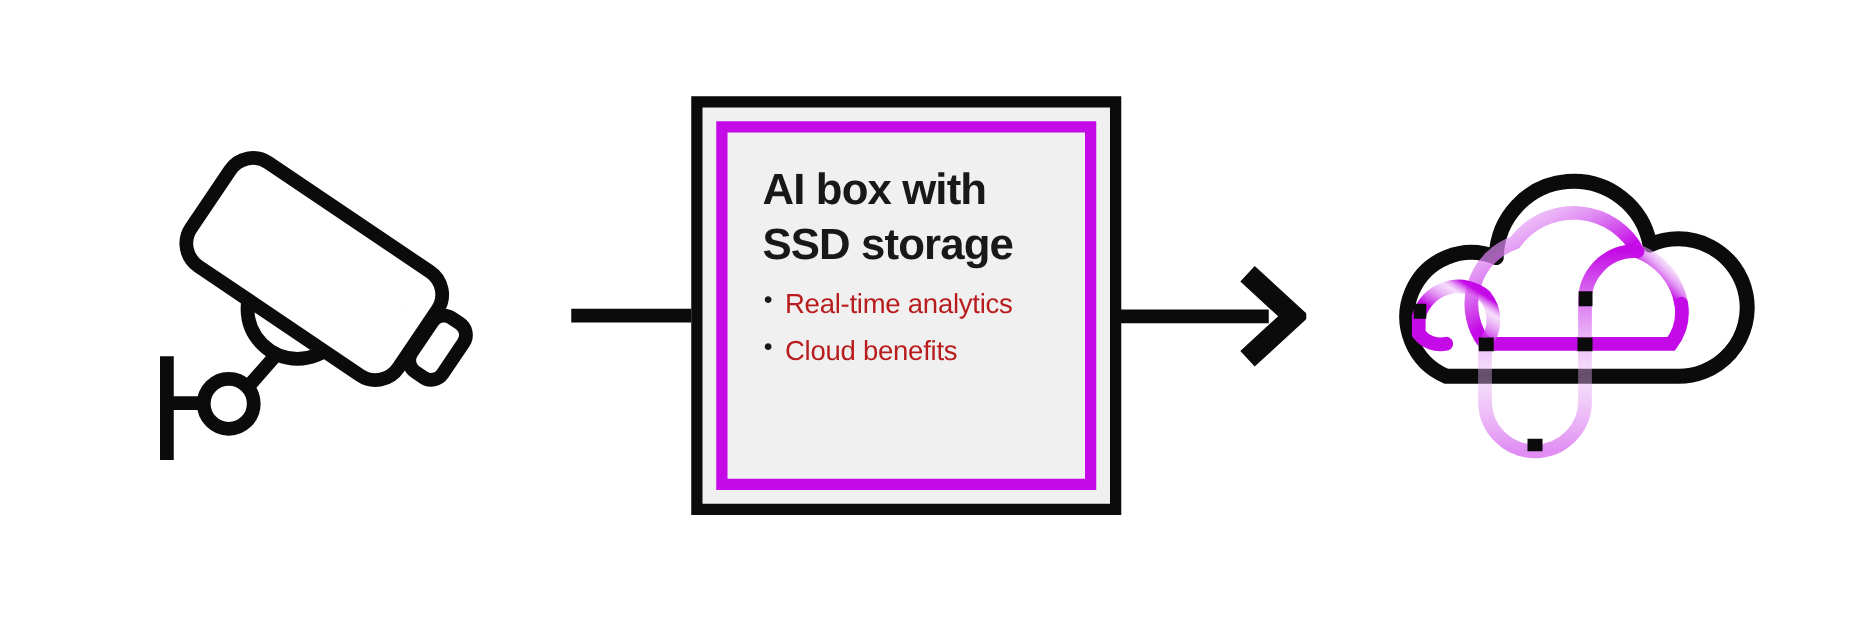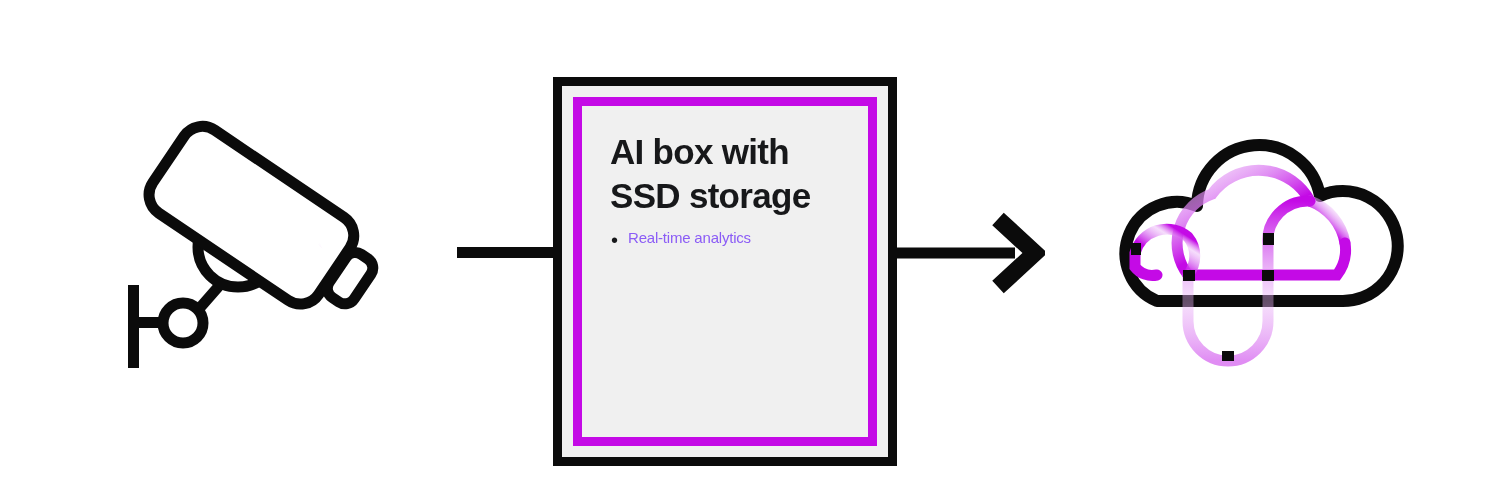--- a/index.html
+++ b/index.html
@@ -37,21 +37,21 @@
     height: 11px;
     background: #0b0b0b;
   }
 
   
   #ai-box {
     position: absolute;
     left: 553px;
     top: 77px;
     width: 344px;
-    height: 389px;
+    height: 335px;
     box-sizing: border-box;
     border: 9px solid #0b0b0b;
     background: #f0f0f0;
   }
   #ai-box-inner {
     position: absolute;
     left: 11px;
     top: 11px;
     right: 11px;
     bottom: 11px;
@@ -76,24 +76,24 @@
     color: #17181a;
     margin: 0 0 10px 0;
   }
   #box-bullets {
     list-style: none;
     margin: 0;
     padding: 0;
   }
   #box-bullets li {
     position: relative;
-    font-size: 15px;
+    font-size: 22px;
     line-height: 1.33;
     letter-spacing: -0.2px;
-    color: #8b5cf6;
+    color: #b91c1c;
     padding-left: 18px;
     margin-bottom: 9px;
   }
   #box-bullets li::before {
     content: "\2022";
     position: absolute;
     left: 1px;
     top: -1px;
     font-size: 20px;
     color: #17181a;
@@ -164,20 +164,21 @@
   <div id="connector-left"></div>
 
   <div id="ai-box">
     <div id="ai-box-inner">
       <div id="ai-box-content">
 
         <h2 id="box-title">AI box with<br>SSD storage</h2>
 
         <ul id="box-bullets">
           <li>Real-time analytics</li>
+          <li>Cloud benefits</li>
         </ul>
 
       </div>
     </div>
   </div>
 
   <div id="connector-right">
     <svg viewBox="0 0 150 86" width="150" height="86" aria-hidden="true">
       <line x1="0" y1="43" x2="120" y2="43" stroke="#0b0b0b" stroke-width="11"></line>
       <polyline points="103,9 140,43 103,77" fill="none" stroke="#0b0b0b" stroke-width="17" stroke-linecap="butt" stroke-linejoin="miter"></polyline>

